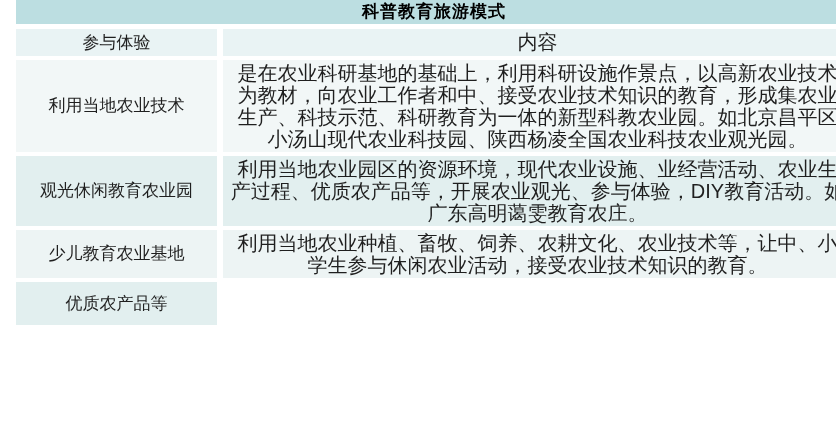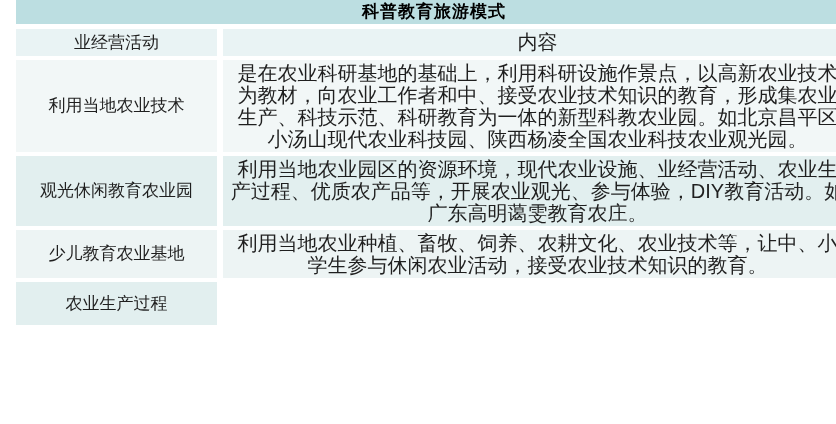--- a/index.html
+++ b/index.html
@@ -74,37 +74,37 @@
 </style>
 </head>
 <body>
 
 <div class="page">
   <div class="tbl">
 
     <div class="title-row">科普教育旅游模式</div>
 
     <div class="row header-row">
-      <div class="cell-left">业经营活动</div>
+      <div class="cell-left">参与体验</div>
       <div class="cell-right">内容</div>
     </div>
 
     <div class="row r0">
       <div class="cell-left">利用当地农业技术</div>
       <div class="cell-right">是在农业科研基地的基础上，利用科研设施作景点，以高新农业技术为教材，向农业工作者和中、接受农业技术知识的教育，形成集农业生产、科技示范、科研教育为一体的新型科教农业园。如北京昌平区小汤山现代农业科技园、陕西杨凌全国农业科技农业观光园。</div>
     </div>
 
     <div class="row r1">
       <div class="cell-left">观光休闲教育农业园</div>
       <div class="cell-right">利用当地农业园区的资源环境，现代农业设施、业经营活动、农业生产过程、优质农产品等，开展农业观光、参与体验，DIY教育活动。如广东高明蔼雯教育农庄。</div>
     </div>
 
     <div class="row r2">
       <div class="cell-left">少儿教育农业基地</div>
       <div class="cell-right">利用当地农业种植、畜牧、饲养、农耕文化、农业技术等，让中、小学生参与休闲农业活动，接受农业技术知识的教育。</div>
     </div>
 
     <div class="row r3">
-      <div class="cell-left">农业生产过程</div>
+      <div class="cell-left">优质农产品等</div>
     </div>
 
   </div>
 </div>
 
 </body></html>

